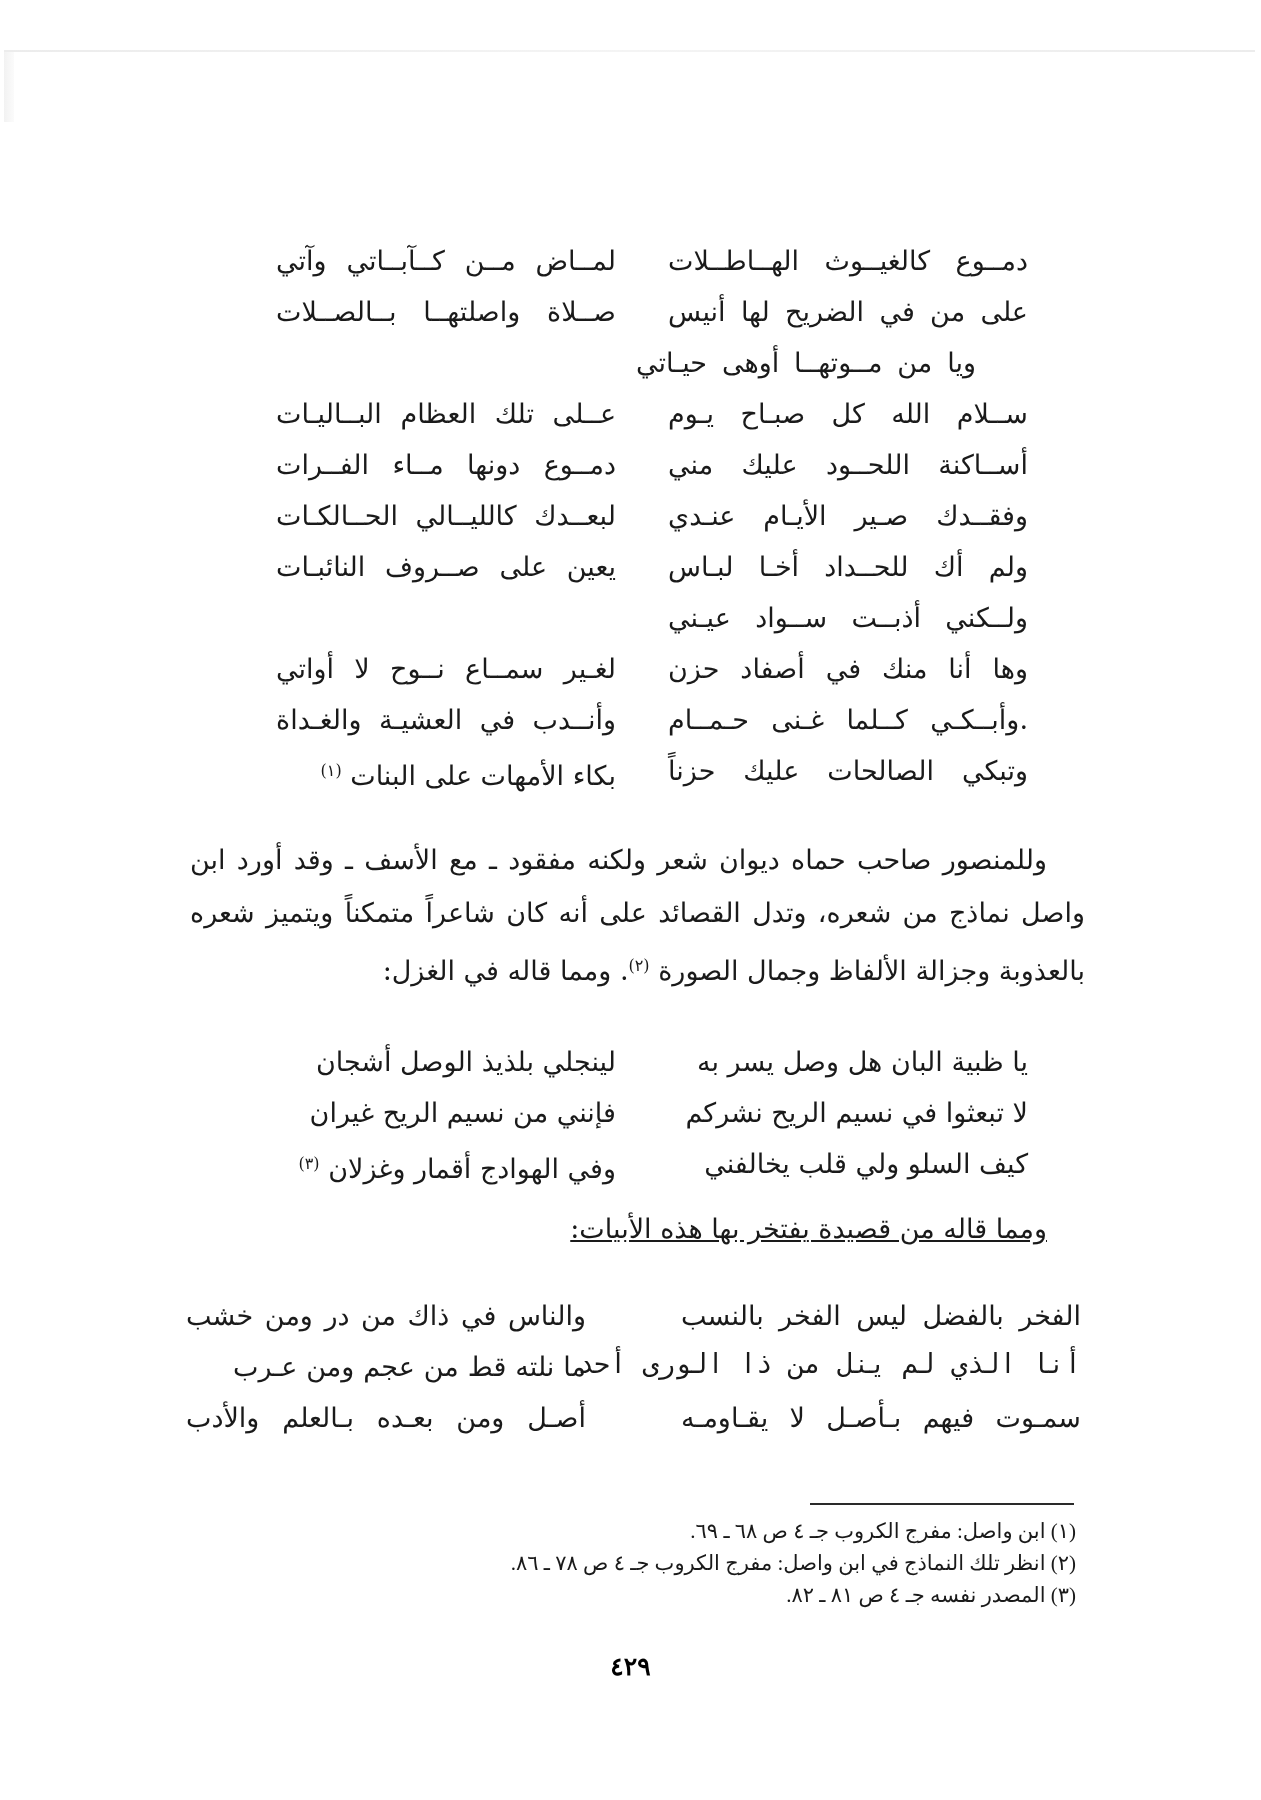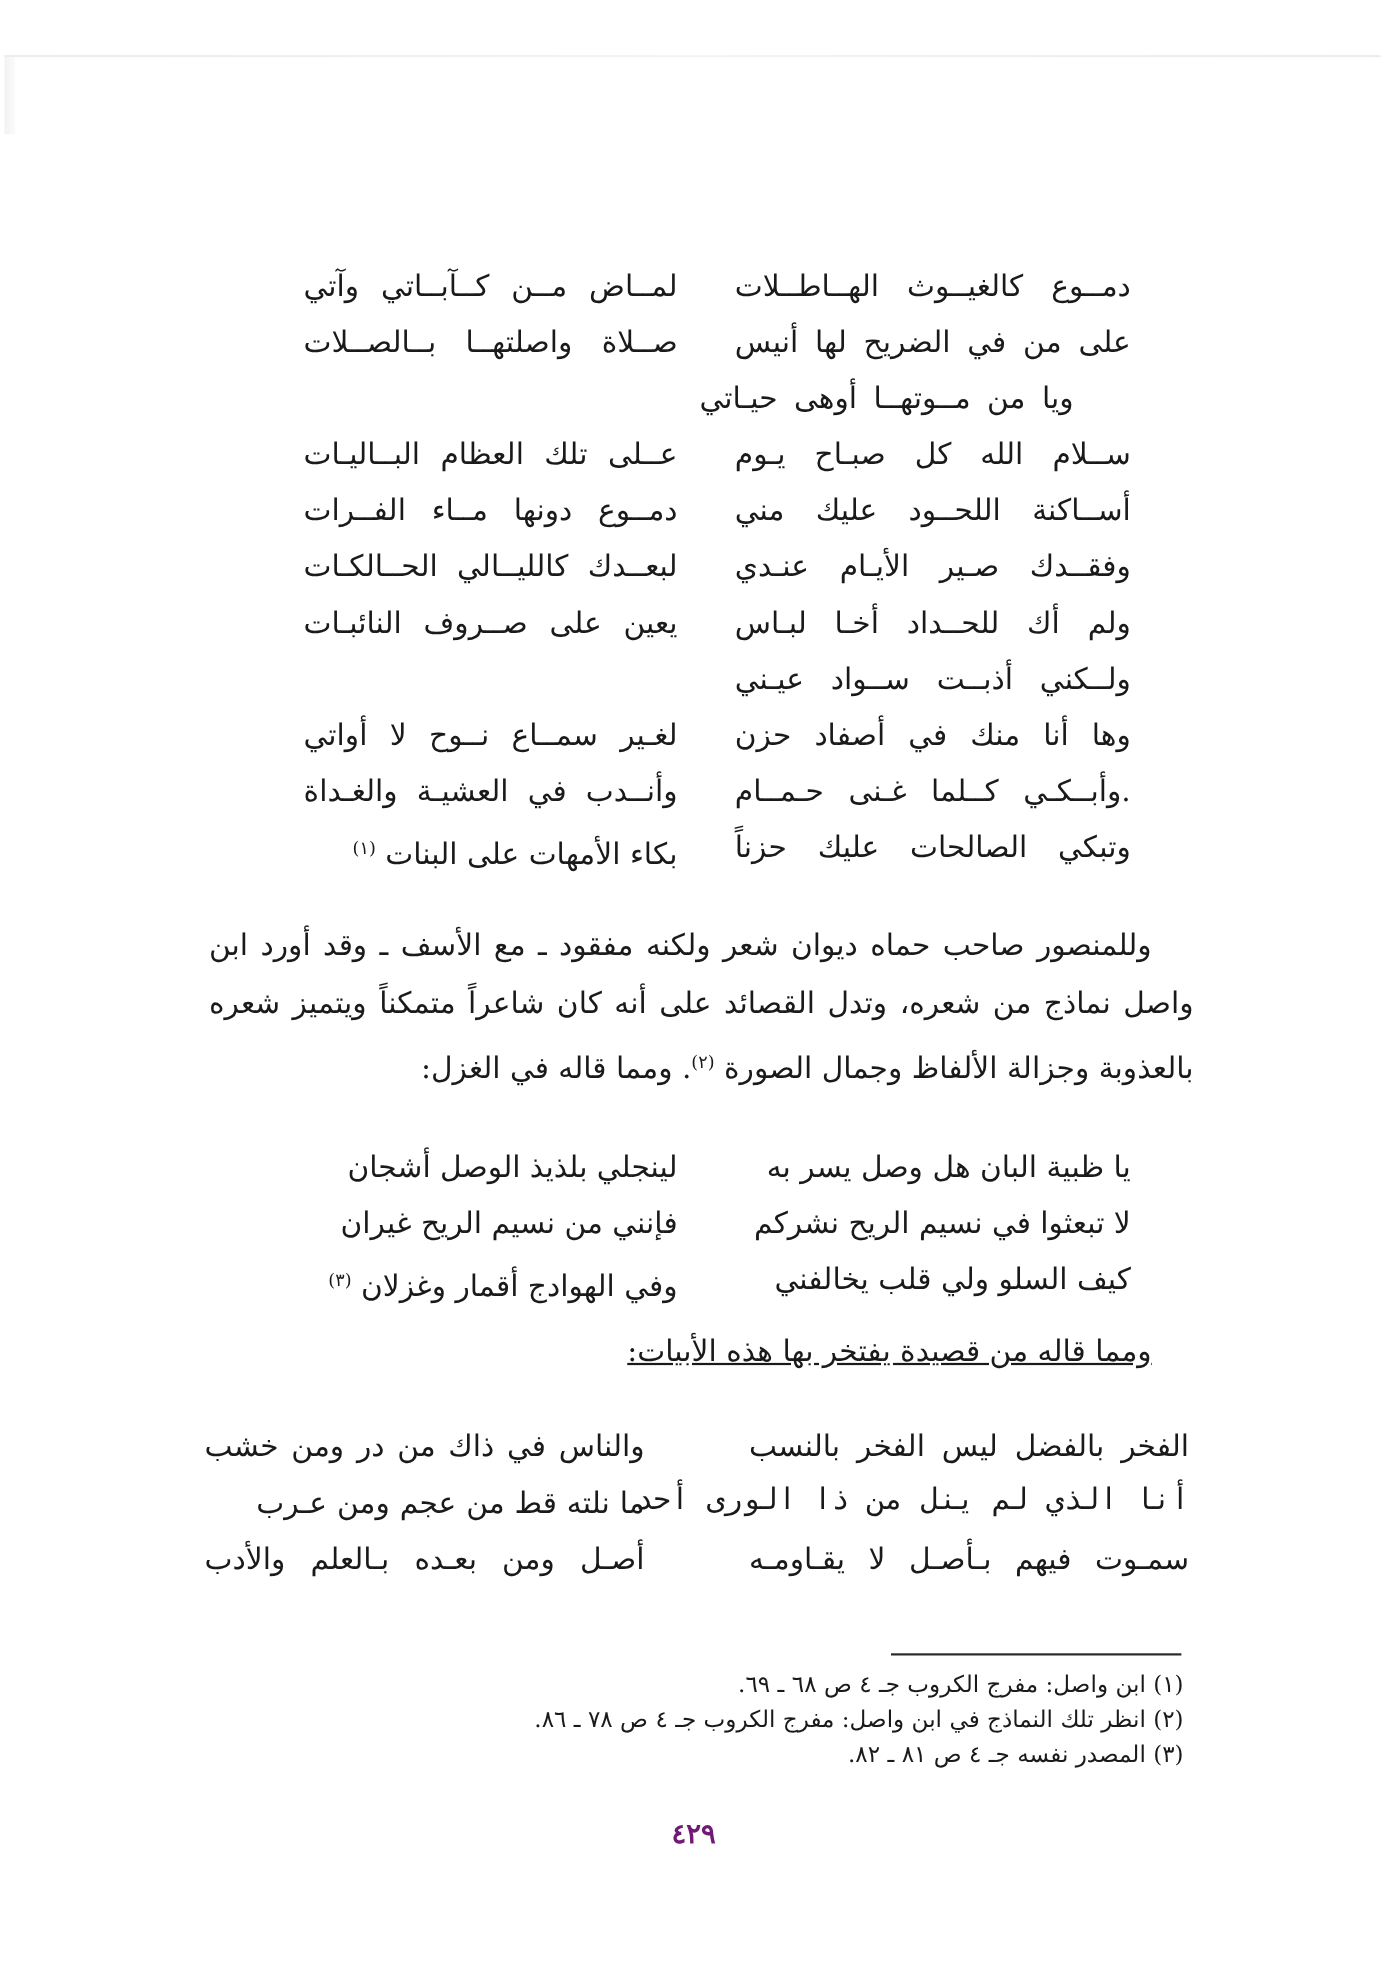--- a/index.html
+++ b/index.html
@@ -83,30 +83,30 @@
     .footnotes {
       position: absolute;
       right: 185px;
       top: 1515px;
       width: 720px;
       direction: rtl;
       font-size: 21px;
       line-height: 32px;
       text-align: right;
     }
-    .footnote { margin: 0; white-space: nowrap; }
+    .footnote { margin: 0; white-space: nowrap; font-family: Liberation Serif, serif; }
 
     .page-number {
       position: absolute;
       left: 0; width: 1261px;
       top: 1652px;
       text-align: center;
       font-size: 25px;
       font-weight: bold;
-      color: #701a75;
+      color: #000000;
       direction: rtl;
     }
     sup.ref { font-size: 16px; vertical-align: 9px; }
   </style>
 </head>
 <body>
 
 <div class="page">
   <div class="scan-edge-top"></div>
   <div class="scan-edge-left"></div>

